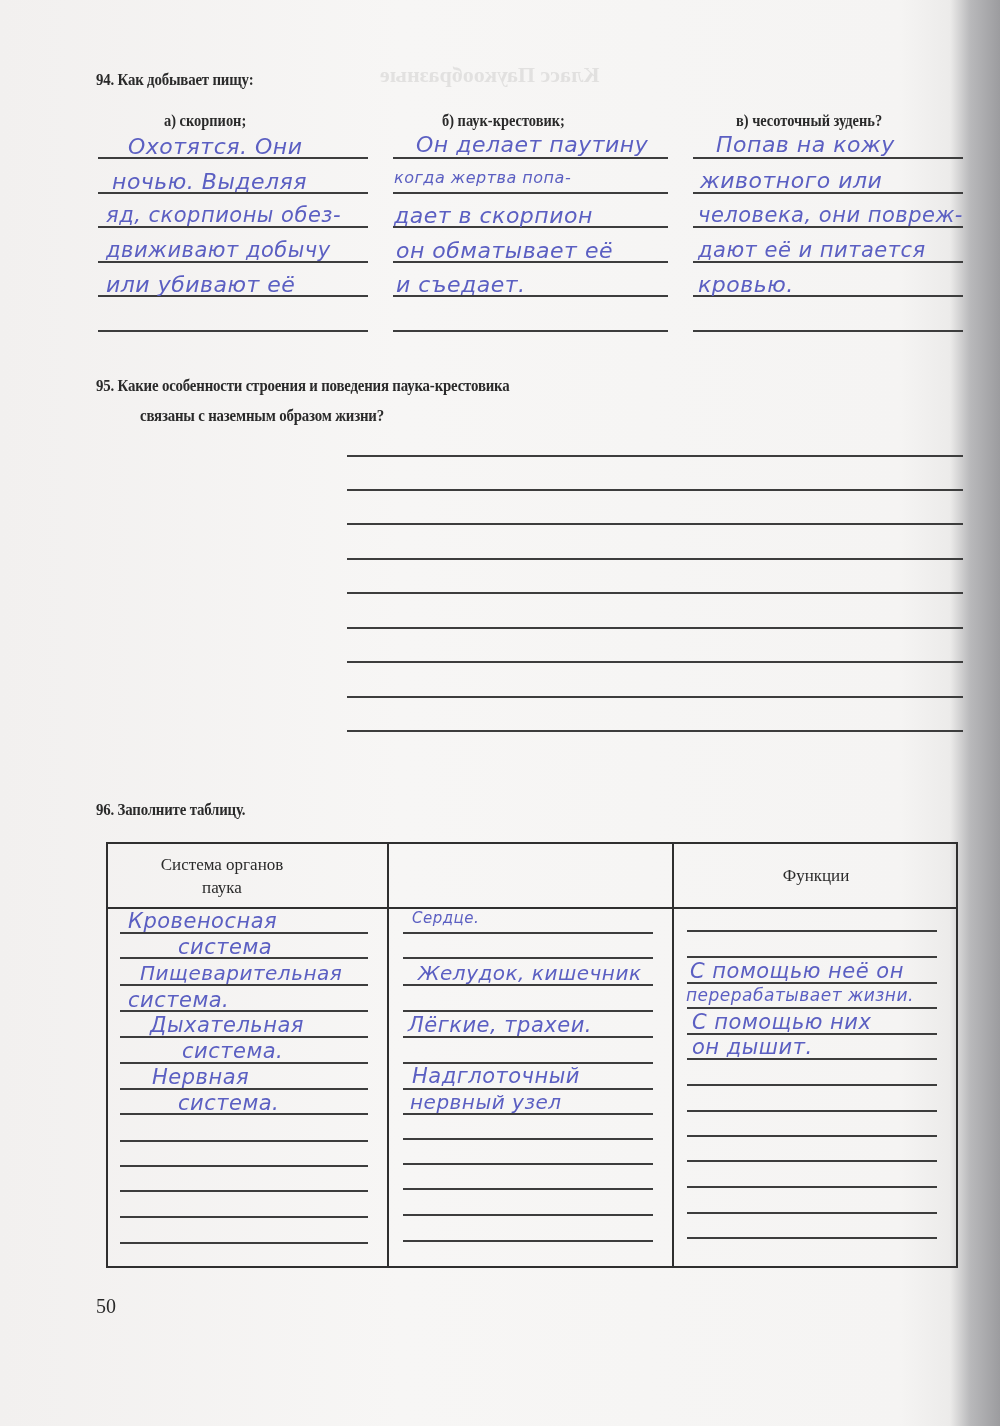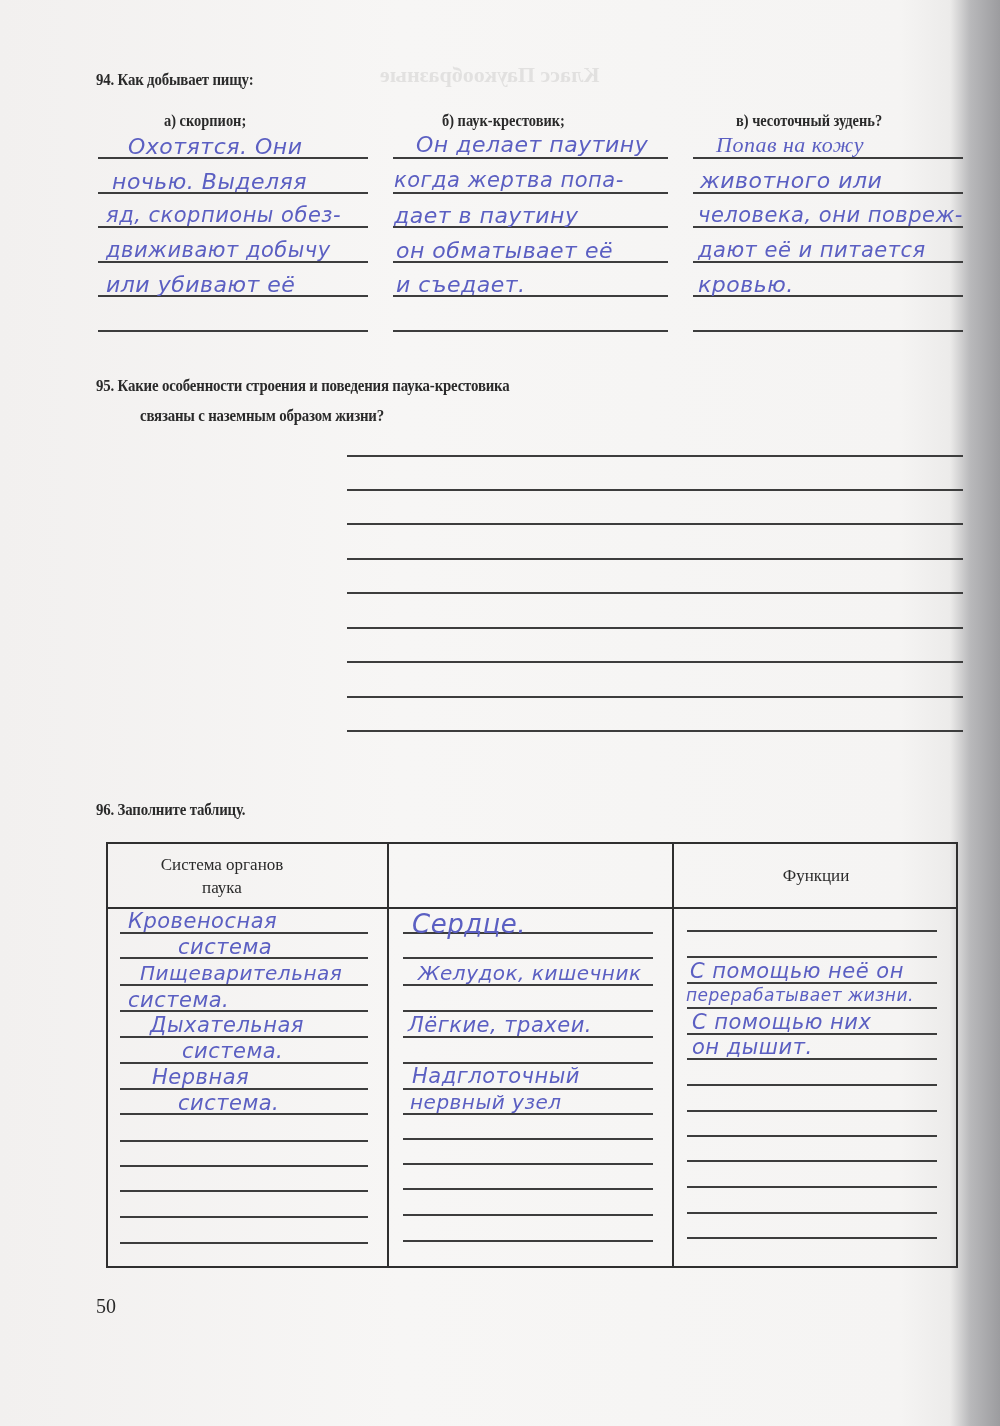--- a/index.html
+++ b/index.html
@@ -91,26 +91,26 @@
     <div class="rule" style="left:693px; top:330px; width:270px;"></div>
   </div>
 
   <div class="hw" style="left:128px; top:136px;">Охотятся. Они</div>
   <div class="hw" style="left:112px; top:171px;">ночью. Выделяя</div>
   <div class="hw" style="left:106px; top:205px; font-size:21px;">яд, скорпионы обез-</div>
   <div class="hw" style="left:106px; top:240px; font-size:21px;">движивают добычу</div>
   <div class="hw" style="left:106px; top:274px;">или убивают её</div>
 
   <div class="hw" style="left:416px; top:134px;">Он делает паутину</div>
-  <div class="hw" style="left:394px; top:170px; font-size:21px;">когда жертва попа-</div>
-  <div class="hw" style="left:394px; top:205px;">дает в паутину</div>
+  <div class="hw" style="left:394px; top:170px; font-size:16px;">когда жертва попа-</div>
+  <div class="hw" style="left:394px; top:205px;">дает в скорпион</div>
   <div class="hw" style="left:396px; top:240px;">он обматывает её</div>
   <div class="hw" style="left:396px; top:274px;">и съедает.</div>
 
-  <div class="hw" style="left:716px; top:134px;font-family:Liberation Serif, serif;">Попав на кожу</div>
+  <div class="hw" style="left:716px; top:134px;">Попав на кожу</div>
   <div class="hw" style="left:700px; top:170px;">животного или</div>
   <div class="hw" style="left:698px; top:205px; font-size:21px;">человека, они повреж-</div>
   <div class="hw" style="left:698px; top:240px; font-size:21px;">дают её и питается</div>
   <div class="hw" style="left:698px; top:274px;">кровью.</div>
 
   <div class="q-title" style="left:96px; top:376px;">95. Какие особенности строения и поведения паука-крестовика</div>
   <div class="q-title" style="left:140px; top:406px;">связаны с наземным образом жизни?</div>
 
   <div>
     <div class="rule" style="left:347px; top:455px; width:616px;"></div>
@@ -187,21 +187,21 @@
 
   <div class="hw" style="left:128px; top:911px; font-size:21px;">Кровеносная</div>
   <div class="hw" style="left:178px; top:937px; font-size:21px;">система</div>
   <div class="hw" style="left:140px; top:963px; font-size:20px;">Пищеварительная</div>
   <div class="hw" style="left:128px; top:990px; font-size:21px;">система.</div>
   <div class="hw" style="left:150px; top:1015px; font-size:21px;">Дыхательная</div>
   <div class="hw" style="left:182px; top:1041px; font-size:21px;">система.</div>
   <div class="hw" style="left:152px; top:1067px; font-size:21px;">Нервная</div>
   <div class="hw" style="left:178px; top:1093px; font-size:21px;">система.</div>
 
-  <div class="hw" style="left:412px; top:911px; font-size:26px;">Сердце.</div>
+  <div class="hw" style="left:412px; top:911px; font-size:15px;">Сердце.</div>
   <div class="hw" style="left:408px; top:963px; font-size:20px;margin-left:10px;">Желудок, кишечник</div>
   <div class="hw" style="left:408px; top:1015px; font-size:21px;">Лёгкие, трахеи.</div>
   <div class="hw" style="left:412px; top:1066px; font-size:21px;">Надглоточный</div>
   <div class="hw" style="left:410px; top:1092px; font-size:20px;">нервный узел</div>
 
   <div class="hw" style="left:690px; top:961px; font-size:21px;">С помощью неё он</div>
   <div class="hw" style="left:686px; top:987px; font-size:17px;">перерабатывает жизни.</div>
   <div class="hw" style="left:692px; top:1012px; font-size:21px;">С помощью них</div>
   <div class="hw" style="left:692px; top:1037px; font-size:21px;">он дышит.</div>
 

